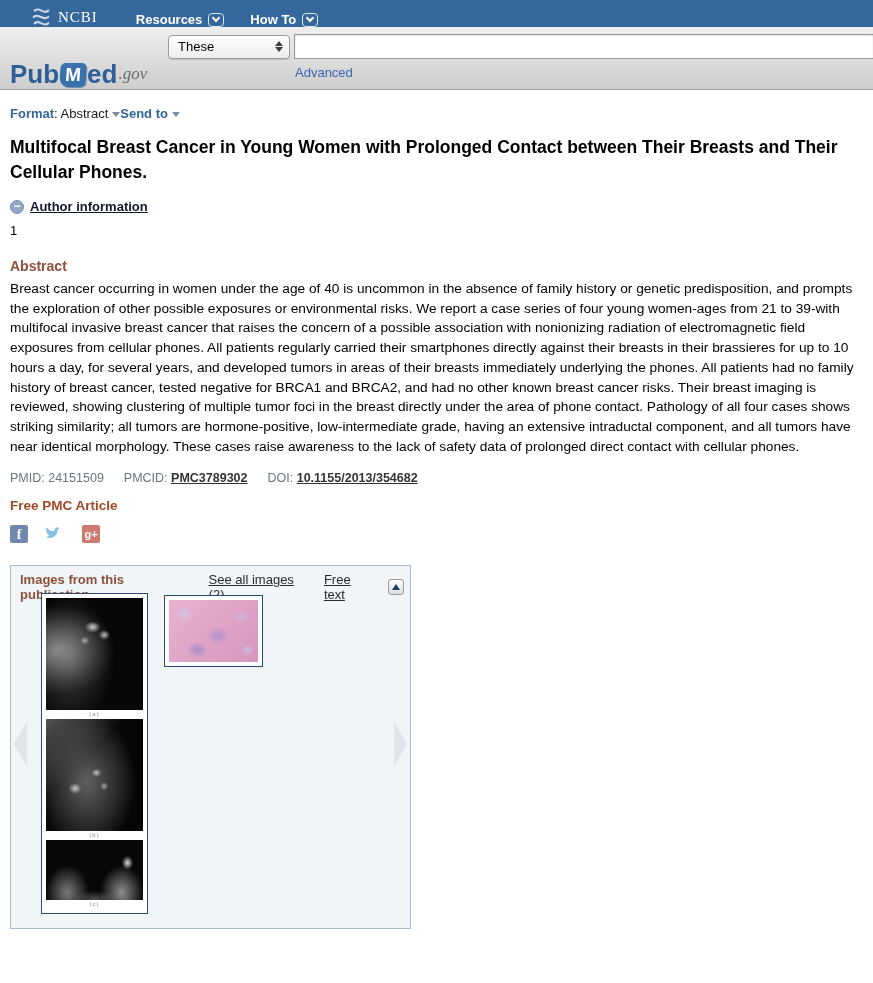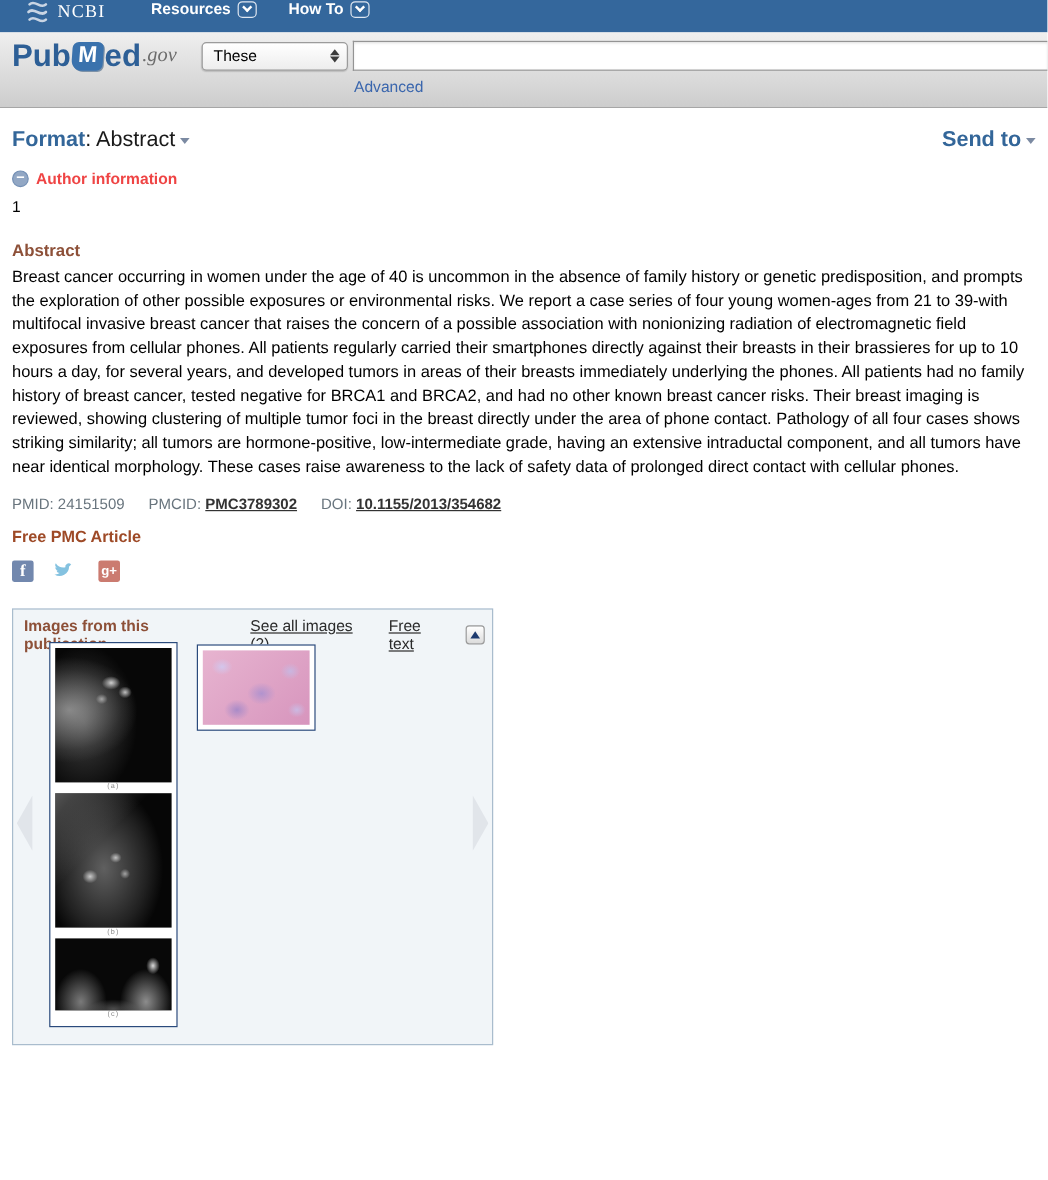--- a/index.html
+++ b/index.html
@@ -5,42 +5,42 @@
   * { margin:0; padding:0; box-sizing:border-box; }
   html,body { background:#fff; }
   body {
     width:873px; height:983px; position:relative; overflow:hidden;
     font-family:"Liberation Sans", sans-serif; color:#000;
   }
 
   
   .topbar {
     height:27px; background:var(--topbar-blue,#34679c);
-    display:flex; align-items:flex-start; padding-left:20px; gap:10px;
+    display:flex; align-items:flex-end; padding-left:30px; gap:10px;
   }
   .ncbi-logo { display:flex; align-items:center; gap:6px; margin-right:28px; }
   .ncbi-word { color:#fff; font-family:"Liberation Serif", serif; font-size:15px; letter-spacing:1px; }
   .topbar-item { display:flex; align-items:center; gap:6px; color:#fff; font-size:13px; font-weight:bold; margin-right:16px; cursor:pointer; }
   .chev-box { width:16px; height:14px; border:1px solid #dfe7f1; border-radius:4px; display:inline-flex; align-items:center; justify-content:center; }
   .chev { width:6px; height:6px; border-right:2px solid #fff; border-bottom:2px solid #fff; transform:rotate(45deg); margin-top:-3px; }
 
   
   .subheader {
     height:63px; position:relative;
     background:linear-gradient(#efefef,#cdcdcd);
     border-bottom:1px solid #a6a6a6;
   }
   .logo-block { position:absolute; left:10px; top:6px; }
   .pubmed-logo { font-size:26px; font-weight:bold; color:#2d5f96; line-height:26px; display:flex; align-items:flex-end; }
   .logo-book {
     display:inline-flex; align-items:center; justify-content:center;
     width:26px; height:24px; background:#3a72ad; color:#fff; border-radius:5px 5px 5px 9px;
     font-size:19px; margin:0 1px; box-shadow:1px 1px 0 #7d92a8; transform:skewX(-4deg);
   }
-  .logo-gov { font-family:"Liberation Serif", serif; font-style:italic; font-weight:normal; color:#6c6c6c; font-size:17px; margin-left:1px; }
+  .logo-gov { font-family:"Liberation Serif", serif; font-style:italic; font-weight:normal; color:#6c6c6c; font-size:17px; margin-left:1px;margin-top:28px; }
   .tagline { font-size:10.5px; color:#555; line-height:13px; margin-top:3px; }
 
   .search-block { position:absolute; left:168px; top:7px; right:0; }
   .search-row { display:flex; align-items:center; gap:4px; }
   .db-select {
     width:122px; height:24px; border:1px solid #9b9b9b; border-radius:4px;
     background:linear-gradient(#fff,#ededed); display:flex; align-items:center;
     padding:0 6px 0 9px; font-size:13px; cursor:pointer; box-shadow:0 1px 1px rgba(0,0,0,.15);
   }
   .db-select .lbl { flex:1; }
@@ -49,38 +49,38 @@
   .tri-dn { width:0; height:0; border-left:4px solid transparent; border-right:4px solid transparent; border-top:5px solid #3c3c3c; }
   .search-input {
     flex:1; height:25px; border:1px solid #949494; border-right:none; background:#fff;
     font-size:13px; padding:0 6px; outline:none; box-shadow:inset 0 1px 2px rgba(0,0,0,.12);
   }
   .advanced { display:inline-block; margin:6px 0 0 127px; color:var(--advanced-blue,#3a66ad); font-size:13px; text-decoration:none; cursor:pointer; }
 
   
   main { padding:0 10px; }
 
-  .toolbar { display:flex; justify-content:space-between; align-items:center; margin-top:16px; font-size:18px; }
+  .toolbar { display:flex; justify-content:flex-start; align-items:center; margin-top:16px; font-size:13px; }
   .fmt-label, .sendto { color:var(--link-blue,#336699); font-weight:bold; cursor:pointer; }
   .fmt-value { color:#1a1a1a; }
   .caret { display:inline-block; width:0; height:0; border-left:4px solid transparent; border-right:4px solid transparent; border-top:5px solid #7b8aa2; margin-left:4px; vertical-align:middle; }
 
   .citation { margin-top:26px; font-size:12.5px; color:#2e2e2e; }
   .citation a { color:#2e2e2e; text-decoration:underline; cursor:pointer; }
 
   h1.title { margin-top:14px; font-size:17.5px; line-height:25px; color:#000; max-width:840px; }
 
   .authors { margin-top:11px; font-size:13px; color:#3d3d3d; }
   .author a { color:#3d3d3d; text-decoration:underline; cursor:pointer; }
   .author sup { font-size:10px; }
   .author:not(:last-child)::after { content:", "; }
   .author:last-child::after { content:"."; }
 
   .authinfo-head { margin-top:14px; display:flex; align-items:center; gap:6px; font-size:13px; font-weight:bold; }
-  .authinfo-head .txt { color:#ef4444; cursor:pointer; }
+  .authinfo-head .txt { text-decoration:underline; color:#0f172a; cursor:pointer; }
   .minus-icon {
     width:14px; height:14px; border-radius:50%; background:#92a7c4; border:1px solid #7490b5;
     color:#fff; font-size:12px; line-height:11px; text-align:center; font-weight:bold; cursor:pointer;
   }
   .affil { margin-top:9px; font-size:13px; display:flex; }
   .affil .num { width:30px; }
 
   .abs-head { margin-top:20px; font-size:14px; font-weight:bold; color:var(--section-brown,#8d5038); }
   .abs-text { margin-top:5px; font-size:13.7px; line-height:19.7px; color:#000; max-width:853px; }
 
@@ -197,20 +197,21 @@
   <div class="toolbar">
     <span>
       <span class="fmt-label">Format</span><span class="fmt-value">: </span><span class="fmt-value">Abstract</span><span class="caret"></span>
     </span>
     <span class="sendto">
       <span>Send to</span><span class="caret"></span>
     </span>
   </div>
 
 
+  <h1 class="title">Multifocal Breast Cancer in Young Women with Prolonged Contact between Their Breasts and Their Cellular Phones.</h1>
 
 
   <div class="authinfo-head">
     <span class="minus-icon">−</span>
     <span class="txt">Author information</span>
   </div>
   <div class="affil">
     <span class="num">1</span>
   </div>
 

